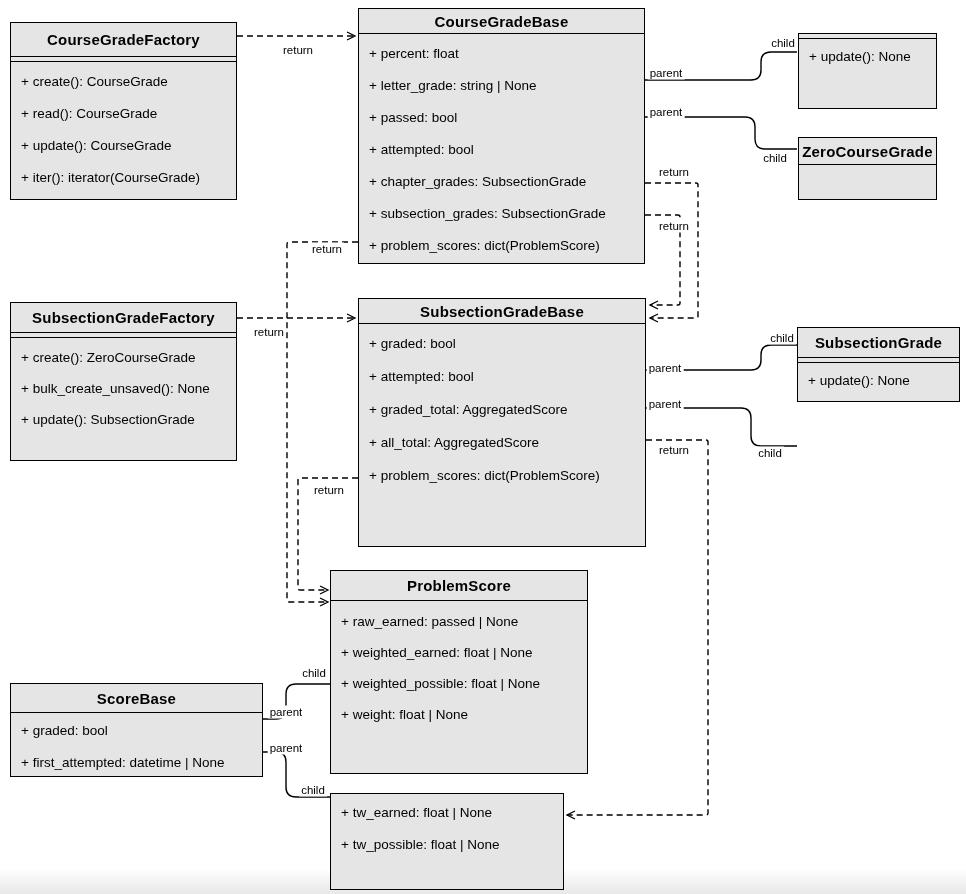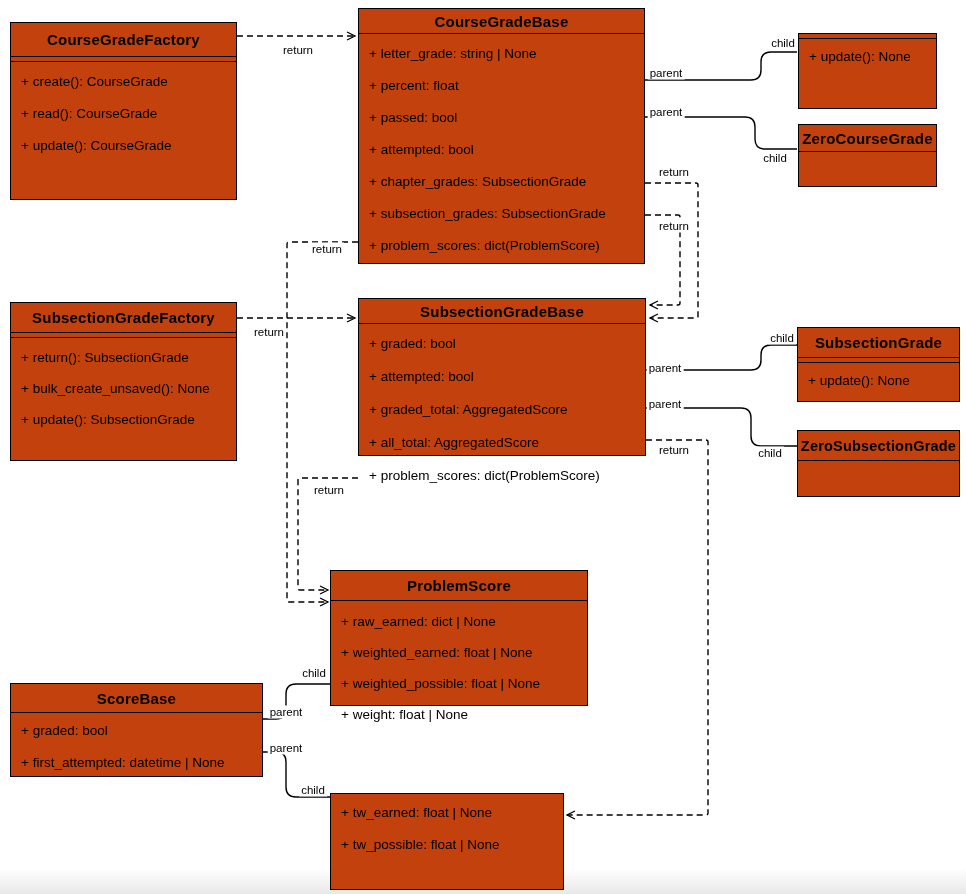--- a/index.html
+++ b/index.html
@@ -4,21 +4,21 @@
 <style>
   html,body{margin:0;padding:0;background:#ffffff;}
   #canvas{
     position:relative;width:966px;height:894px;background:#ffffff;overflow:hidden;
     font-family:"Liberation Sans","DejaVu Sans",sans-serif;color:#000;
   }
   .bottom-fade{position:absolute;left:0;bottom:0;width:966px;height:26px;
     background:linear-gradient(#ffffff,#e8e8e8);z-index:0;}
   #edges{position:absolute;left:0;top:0;z-index:1;}
   .uml-box{
-    position:absolute;box-sizing:border-box;background:#c2410c;
+    position:absolute;box-sizing:border-box;background:#e5e5e5;
     border:1.7px solid #000;z-index:2;
   }
   .uml-title{
     display:flex;align-items:center;justify-content:center;
     font-weight:bold;font-size:15px;letter-spacing:.2px;
     border-bottom:1.6px solid #000;box-sizing:border-box;white-space:nowrap;
   }
   .uml-sep{height:4px;border-bottom:1.6px solid #000;}
   .uml-members{padding:3px 8px 0 10px;}
   .m{
@@ -81,94 +81,91 @@
   <span class="elabel" style="left:286px;top:748px">parent</span>
   <span class="elabel" style="left:313px;top:790px">child</span>
 
   <div class="uml-box" style="left:10px;top:22px;width:227px;height:178px">
     <div class="uml-title" style="height:34px">CourseGradeFactory</div>
     <div class="uml-sep"></div>
     <div class="uml-members">
       <div class="m">+ create(): CourseGrade</div>
       <div class="m">+ read(): CourseGrade</div>
       <div class="m">+ update(): CourseGrade</div>
+      <div class="m">+ iter(): iterator(CourseGrade)</div>
     </div>
   </div>
 
   <div class="uml-box" style="left:358px;top:8px;width:287px;height:256px">
     <div class="uml-title" style="height:25px">CourseGradeBase</div>
     <div class="uml-members">
+      <div class="m">+ percent: float</div>
       <div class="m">+ letter_grade: string | None</div>
-      <div class="m">+ percent: float</div>
       <div class="m">+ passed: bool</div>
       <div class="m">+ attempted: bool</div>
       <div class="m">+ chapter_grades: SubsectionGrade</div>
       <div class="m">+ subsection_grades: SubsectionGrade</div>
       <div class="m">+ problem_scores: dict(ProblemScore)</div>
     </div>
   </div>
 
   <div class="uml-box" style="left:798px;top:33px;width:139px;height:76px">
     <div class="uml-sep"></div>
     <div class="uml-members" style="padding-top:1px">
       <div class="m">+ update(): None</div>
     </div>
   </div>
 
-  <div class="uml-box" style="left:798px;top:124px;width:139px;height:63px">
+  <div class="uml-box" style="left:798px;top:137px;width:139px;height:63px">
     <div class="uml-title" style="height:27px">ZeroCourseGrade</div>
     <div class="uml-members"></div>
   </div>
 
   <div class="uml-box" style="left:10px;top:302px;width:227px;height:159px">
     <div class="uml-title" style="height:30px">SubsectionGradeFactory</div>
     <div class="uml-sep"></div>
     <div class="uml-members" style="--rh:31px;padding-top:4px">
-      <div class="m">+ return(): SubsectionGrade</div>
+      <div class="m">+ create(): ZeroCourseGrade</div>
       <div class="m">+ bulk_create_unsaved(): None</div>
       <div class="m">+ update(): SubsectionGrade</div>
     </div>
   </div>
 
-  <div class="uml-box" style="left:358px;top:298px;width:288px;height:158px">
+  <div class="uml-box" style="left:358px;top:298px;width:288px;height:249px">
     <div class="uml-title" style="height:25px">SubsectionGradeBase</div>
     <div class="uml-members" style="--rh:33px">
       <div class="m">+ graded: bool</div>
       <div class="m">+ attempted: bool</div>
       <div class="m">+ graded_total: AggregatedScore</div>
       <div class="m">+ all_total: AggregatedScore</div>
       <div class="m">+ problem_scores: dict(ProblemScore)</div>
     </div>
   </div>
 
   <div class="uml-box" style="left:797px;top:327px;width:163px;height:75px">
     <div class="uml-title" style="height:30px">SubsectionGrade</div>
     <div class="uml-sep"></div>
     <div class="uml-members" style="padding-top:1px">
       <div class="m">+ update(): None</div>
     </div>
   </div>
 
-  <div class="uml-box" style="left:797px;top:430px;width:163px;height:67px">
-    <div class="uml-title" style="height:30px;font-size:14.5px">ZeroSubsectionGrade</div>
-    <div class="uml-members"></div>
-  </div>
 
   <div class="uml-box" style="left:10px;top:683px;width:253px;height:94px">
     <div class="uml-title" style="height:29px">ScoreBase</div>
     <div class="uml-members" style="padding-top:1px">
       <div class="m">+ graded: bool</div>
       <div class="m">+ first_attempted: datetime | None</div>
     </div>
   </div>
 
-  <div class="uml-box" style="left:330px;top:570px;width:258px;height:136px">
+  <div class="uml-box" style="left:330px;top:570px;width:258px;height:204px">
     <div class="uml-title" style="height:30px">ProblemScore</div>
     <div class="uml-members" style="--rh:31px;padding-top:5px">
-      <div class="m">+ raw_earned: dict | None</div>
+      <div class="m">+ raw_earned: passed | None</div>
       <div class="m">+ weighted_earned: float | None</div>
       <div class="m">+ weighted_possible: float | None</div>
       <div class="m">+ weight: float | None</div>
     </div>
   </div>
 
   <div class="uml-box" style="left:330px;top:793px;width:234px;height:97px">
     <div class="uml-members" style="padding-top:2px">
       <div class="m">+ tw_earned: float | None</div>
       <div class="m">+ tw_possible: float | None</div>

